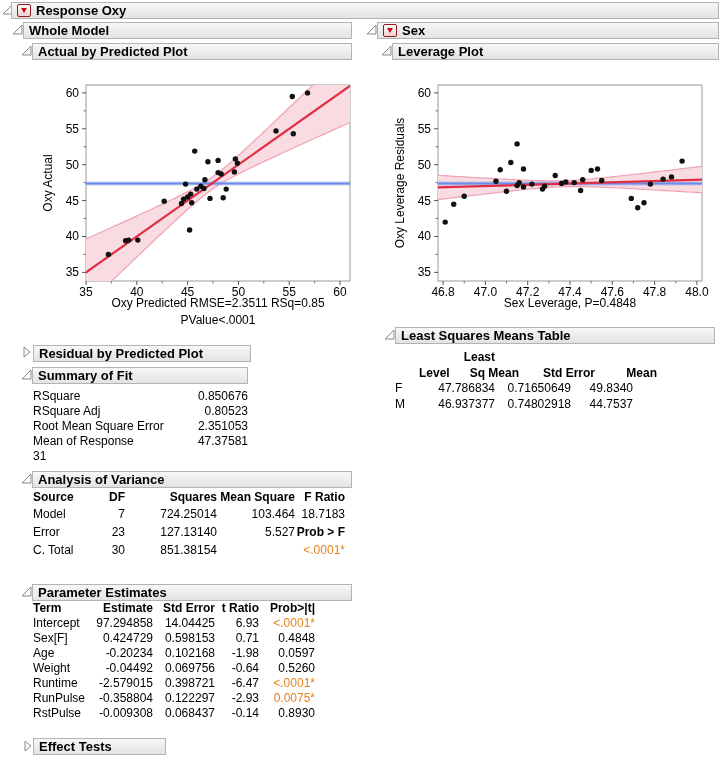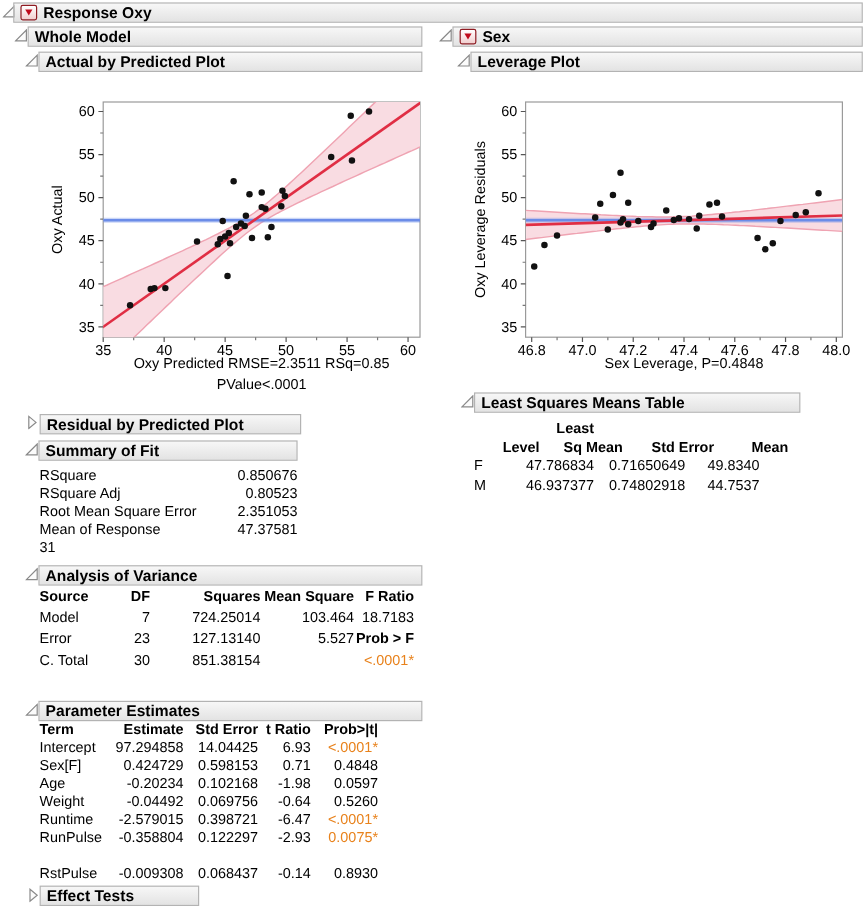--- a/index.html
+++ b/index.html
@@ -83,21 +83,21 @@
         <span class="tri"></span>
       </span>
     <span>Sex</span>
   </div>
   <div class="obar" style="left:32px;top:43px;width:320px">
     <span>Actual by Predicted Plot</span>
   </div>
   <div class="obar" style="left:392px;top:43px;width:327px">
     <span>Leverage Plot</span>
   </div>
-  <div class="obar" style="left:395px;top:327px;width:272px">
+  <div class="obar" style="left:395px;top:327px;width:320px">
     <span>Least Squares Means Table</span>
   </div>
   <div class="obar" style="left:33px;top:345px;width:218px">
     <span>Residual by Predicted Plot</span>
   </div>
   <div class="obar" style="left:32px;top:367px;width:216px">
     <span>Summary of Fit</span>
   </div>
   <div class="obar" style="left:32px;top:471px;width:320px">
     <span>Analysis of Variance</span>
@@ -376,21 +376,21 @@
         <span class="num">-6.47</span>
         <span class="num p-orange">&lt;.0001*</span>
       </div>
       <div class="trow pe-row" style="line-height: 15px;">
         <span>RunPulse</span>
         <span class="num">-0.358804</span>
         <span class="num">0.122297</span>
         <span class="num">-2.93</span>
         <span class="num p-orange">0.0075*</span>
       </div>
-      <div class="trow pe-row" style="line-height: 15px; margin-top: 15px;">
+      <div class="trow pe-row" style="line-height: 15px;">
         <span>RstPulse</span>
         <span class="num">-0.009308</span>
         <span class="num">0.068437</span>
         <span class="num">-0.14</span>
         <span class="num">0.8930</span>
       </div>
     </div>
 
   <div id="lsm-table" class="tbl" style="left:395px;top:350px">
       <div class="trow lsm-row hdr" style="line-height: 15.5px;">

